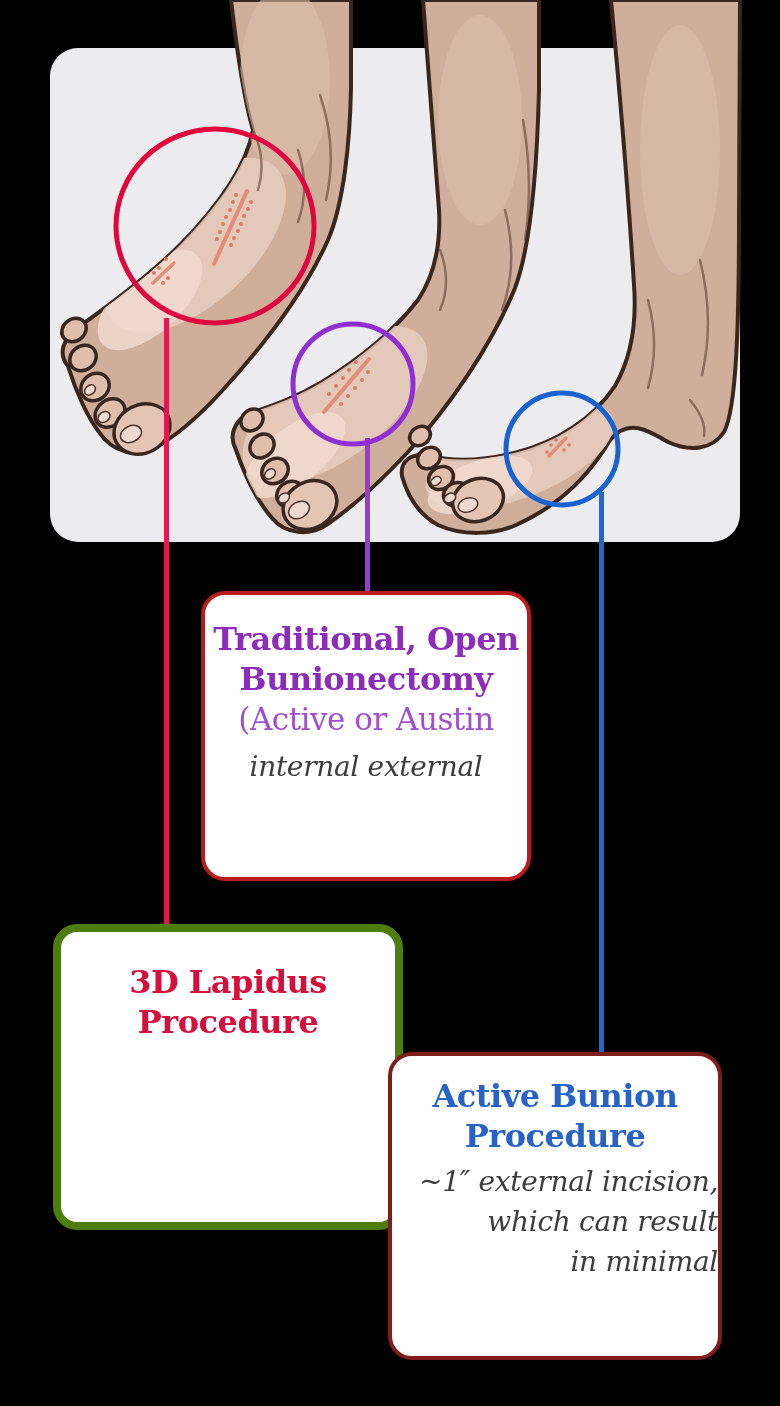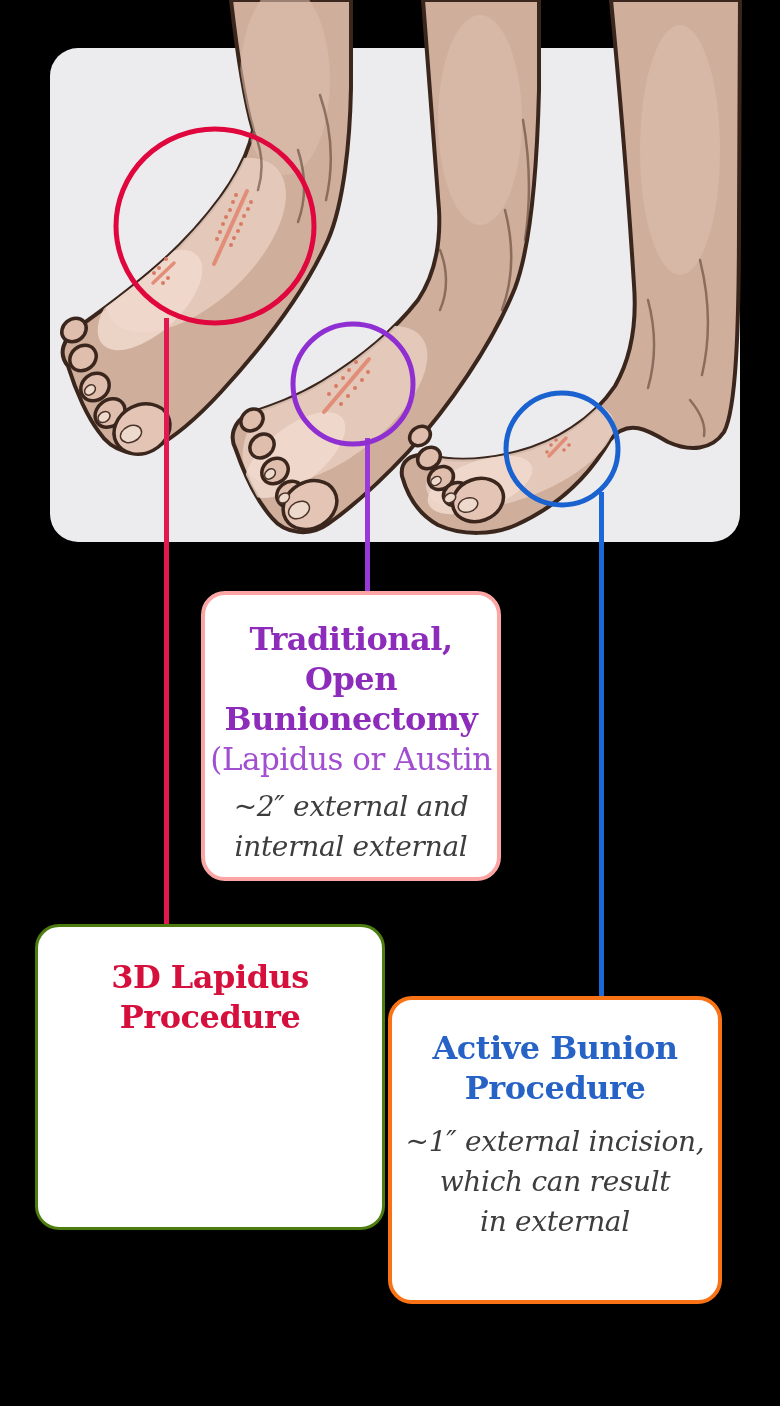--- a/index.html
+++ b/index.html
@@ -5,32 +5,32 @@
   html,body{margin:0;padding:0;background:#000;}
   .stage{
     position:relative;width:780px;height:1406px;background:#000;
     overflow:hidden;font-family:"DejaVu Serif","Liberation Serif",serif;
   }
   .stage svg{position:absolute;left:0;top:0;}
   .callout{
     position:absolute;box-sizing:border-box;background:#ffffff;
     border-radius:24px;text-align:center;
   }
-  .callout-purple{left:201px;top:591px;width:300px;height:290px;border:4px solid #fca5a5;padding-top:24px;}
-  .callout-red{left:35px;top:924px;width:350px;height:306px;border:3px solid #4d7c0f;padding-top:30px;}
-  .callout-blue{left:388px;top:996px;width:334px;height:308px;border:4px solid #f97316;padding-top:28px;}
+  .callout-purple{left:201px;top:591px;width:330px;height:290px;border:4px solid #b91c1c;padding-top:24px;}
+  .callout-red{left:53px;top:924px;width:350px;height:306px;border:8px solid #4d7c0f;padding-top:30px;}
+  .callout-blue{left:388px;top:1052px;width:334px;height:308px;border:4px solid #7f1d1d;padding-top:20px;}
   .box-title{font-weight:700;font-size:32px;line-height:40px;letter-spacing:-0.5px;}
   .callout-purple .box-title{color:#8d2cba;}
   .callout-red .box-title{color:#d6103c;}
   .callout-blue .box-title{color:#2763c6;}
   .box-sub{font-weight:400;font-size:31px;line-height:40px;letter-spacing:-0.5px;color:#a14fd0;}
   .box-body{font-style:italic;font-size:28px;line-height:40px;letter-spacing:-0.3px;color:#3d3d3d;}
   .callout-purple .box-body{margin-top:8px;}
   .callout-red .box-body{margin-top:12px;}
-  .callout-blue .box-body{margin-top:14px;}
+  .callout-blue .box-body{margin-top:6px;text-align:right;}
 </style>
 </head>
 <body>
 
 <div class="stage">
 
   <svg width="780" height="1406" viewBox="0 0 780 1406">
     <defs>
       <path id="foot1sil" d="M231,0 C237,52 243,96 253,130 C246,168 216,208 180,245
         C148,277 108,306 80,326 C62,339 58,354 68,366 C76,392 88,418 99,432
@@ -198,40 +198,39 @@
       <circle cx="562" cy="449" r="56" stroke="#1a62cf"></circle>
     </g>
   </svg>
 
   <div class="callout callout-purple">
     <div class="box-title">
       <div>Traditional, Open</div>
       <div>Bunionectomy</div>
     </div>
     <div class="box-sub">
-      <div>(Lapidus or Austin</div>
+      <div>(Active or Austin</div>
     </div>
     <div class="box-body">
-      <div>~2″ external and</div>
       <div>internal external</div>
     </div>
   </div>
 
   <div class="callout callout-red">
     <div class="box-title">
       <div>3D Lapidus</div>
       <div>Procedure</div>
     </div>
   </div>
 
   <div class="callout callout-blue">
     <div class="box-title">
       <div>Active Bunion</div>
       <div>Procedure</div>
     </div>
     <div class="box-body">
       <div>~1″ external incision,</div>
       <div>which can result</div>
-      <div>in external</div>
+      <div>in minimal</div>
     </div>
   </div>
 
 </div>
 
 </body></html>

